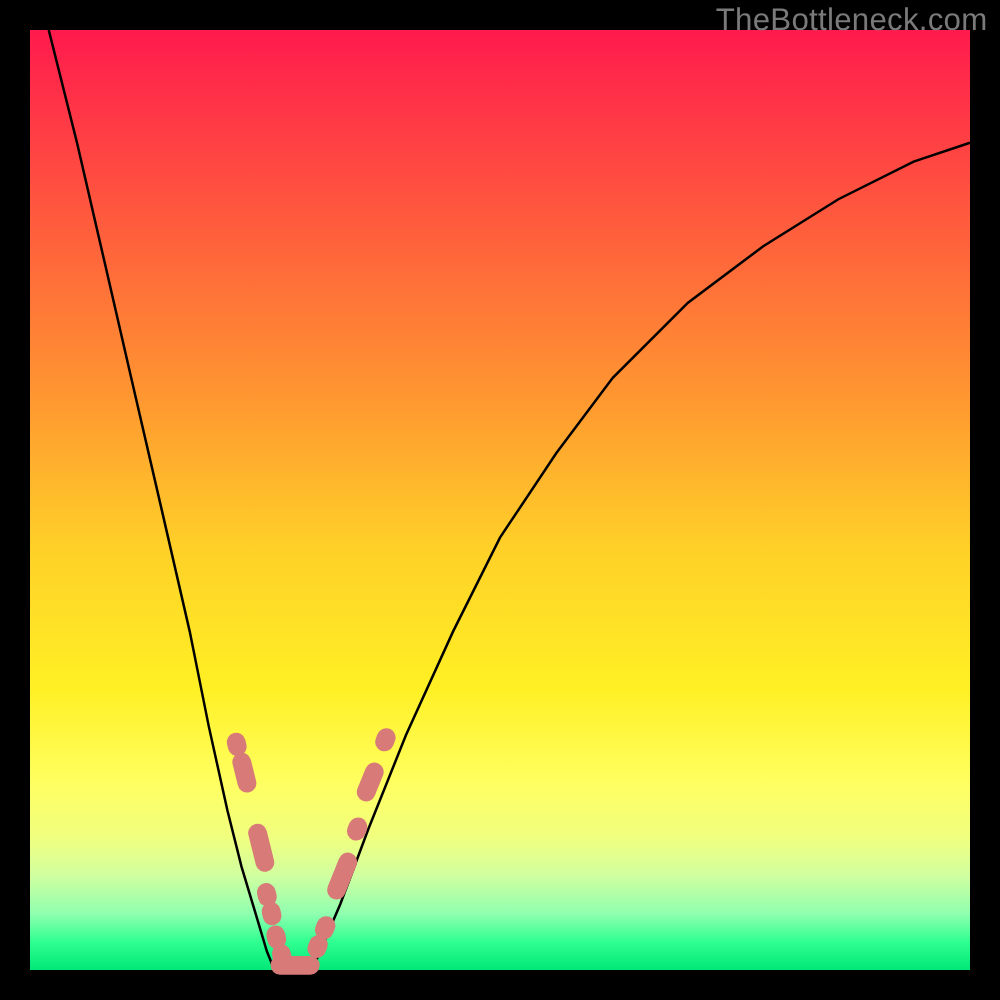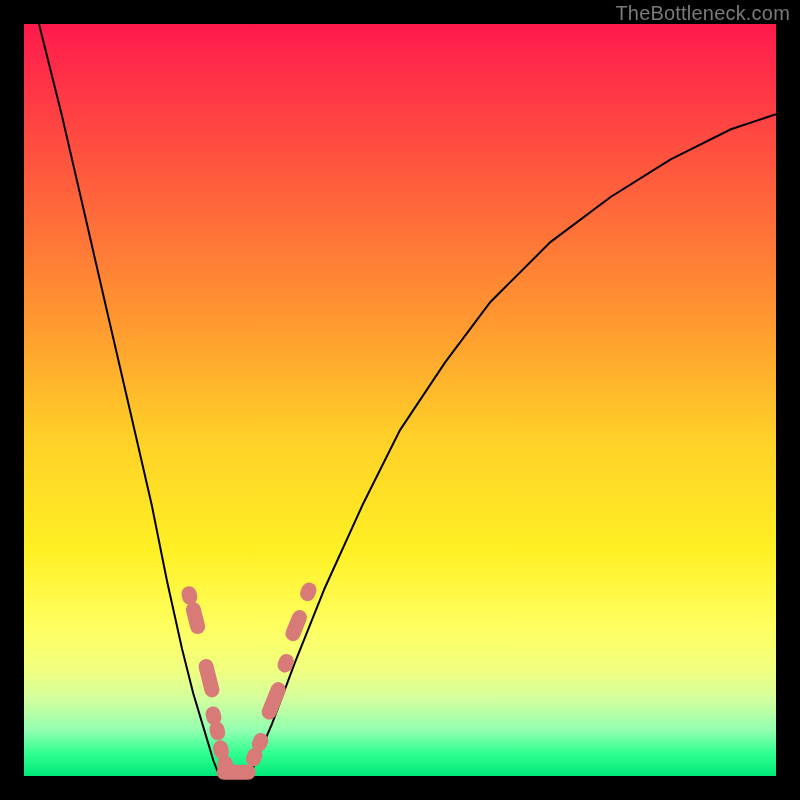--- a/index.html
+++ b/index.html
@@ -29,21 +29,21 @@
       #d0ffa0 90%,
       #90ffb0 94%,
       #30ff90 97%,
       #00e878 100%);
   }
   .watermark {
     position: absolute;
     top: 2px;
     right: 10px;
     color: #7a7a7a;
-    font-size: 20px;
+    font-size: 25px;
     font-weight: 500;
     letter-spacing: 0.2px;
     z-index: 10;
   }
   svg.plot {
     position: absolute;
     left: 0;
     top: 0;
     width: 752px;
     height: 752px;

